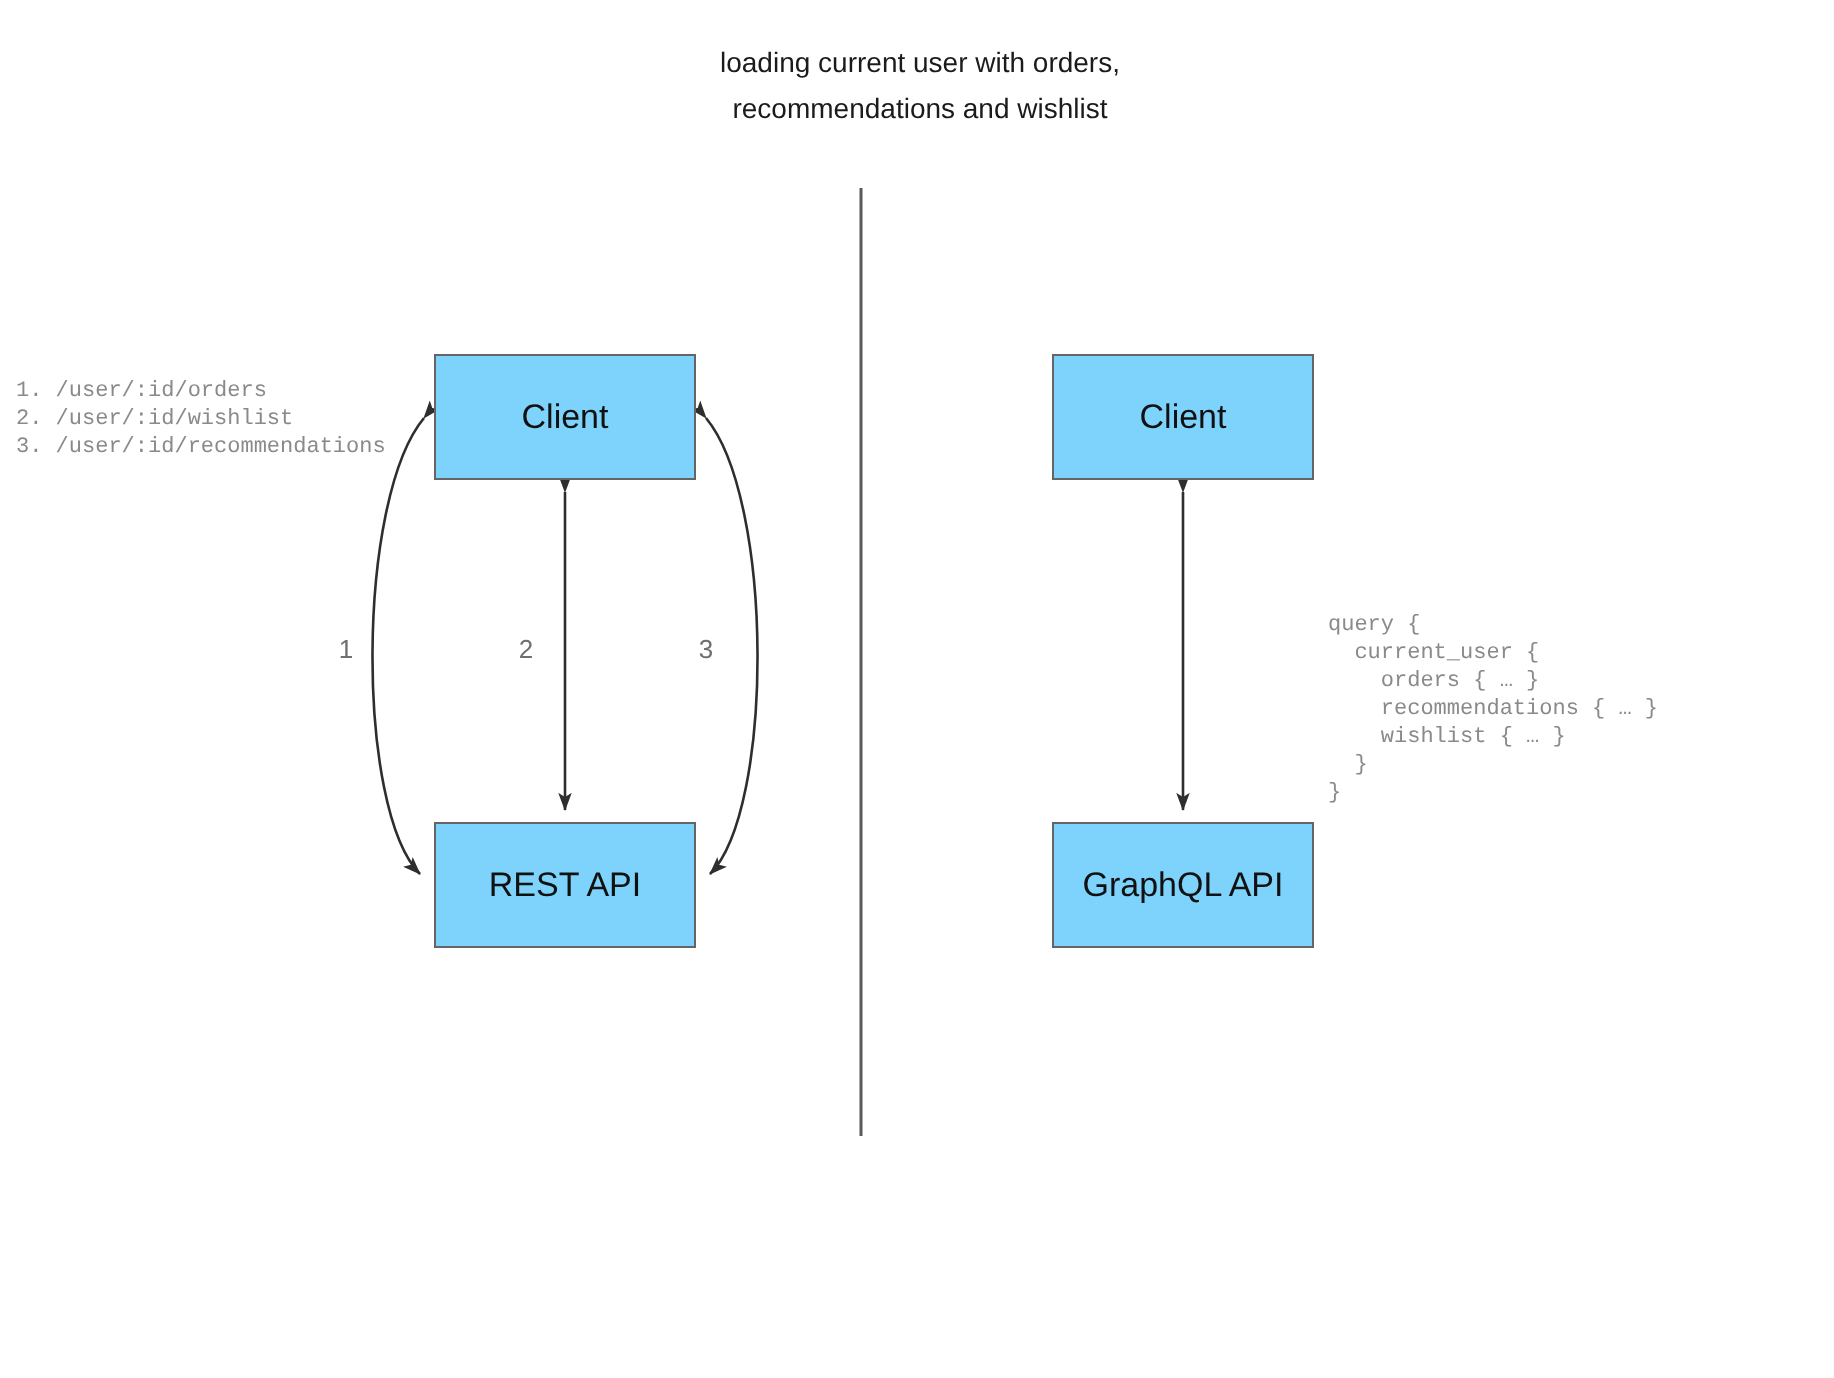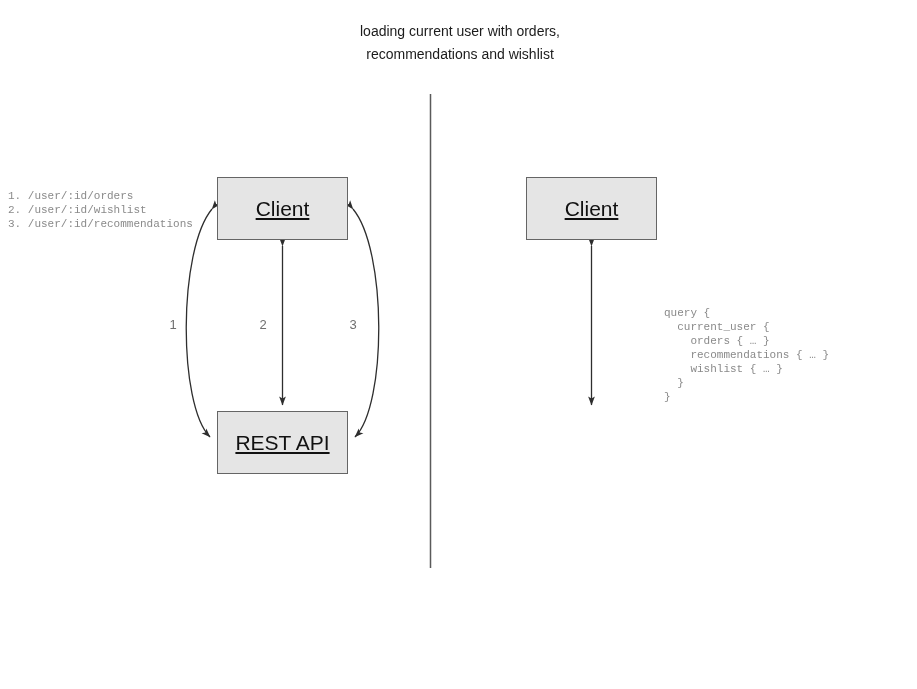--- a/index.html
+++ b/index.html
@@ -45,29 +45,28 @@
     top: 0;
     width: 917px;
     height: 689px;
     pointer-events: none;
   }
 
   
   .node {
     position: absolute;
     box-sizing: border-box;
-    background: #e5e5e5;
+    background: #7dd3fc;
     border: 1.4px solid #656565;
     display: flex;
     align-items: center;
     justify-content: center;
-    font-size: 21px;
+    font-size: 17px;
     color: #111111;
     font-family: "Liberation Sans", sans-serif;
-    text-decoration: underline;
   }
   .node-client-rest  { left: 217px; top: 177px; width: 131px; height: 63px; }
   .node-rest-api     { left: 217px; top: 411px; width: 131px; height: 63px; }
   .node-client-gql   { left: 526px; top: 177px; width: 131px; height: 63px; }
   .node-graphql-api  { left: 526px; top: 411px; width: 131px; height: 63px; }
 
   
   .edge-label {
     position: absolute;
     font-size: 13px;
@@ -123,20 +122,23 @@
   </div>
 
   <div class="node node-rest-api">
     <span>REST API</span>
   </div>
 
   <div class="node node-client-gql">
     <span>Client</span>
   </div>
 
+  <div class="node node-graphql-api">
+    <span>GraphQL API</span>
+  </div>
 
   <div class="edge-label edge-label-1">1</div>
   <div class="edge-label edge-label-2">2</div>
   <div class="edge-label edge-label-3">3</div>
 
   <div class="code-note rest-endpoints">1. /user/:id/orders
 2. /user/:id/wishlist
 3. /user/:id/recommendations</div>
 
   <div class="code-note gql-query">query {

